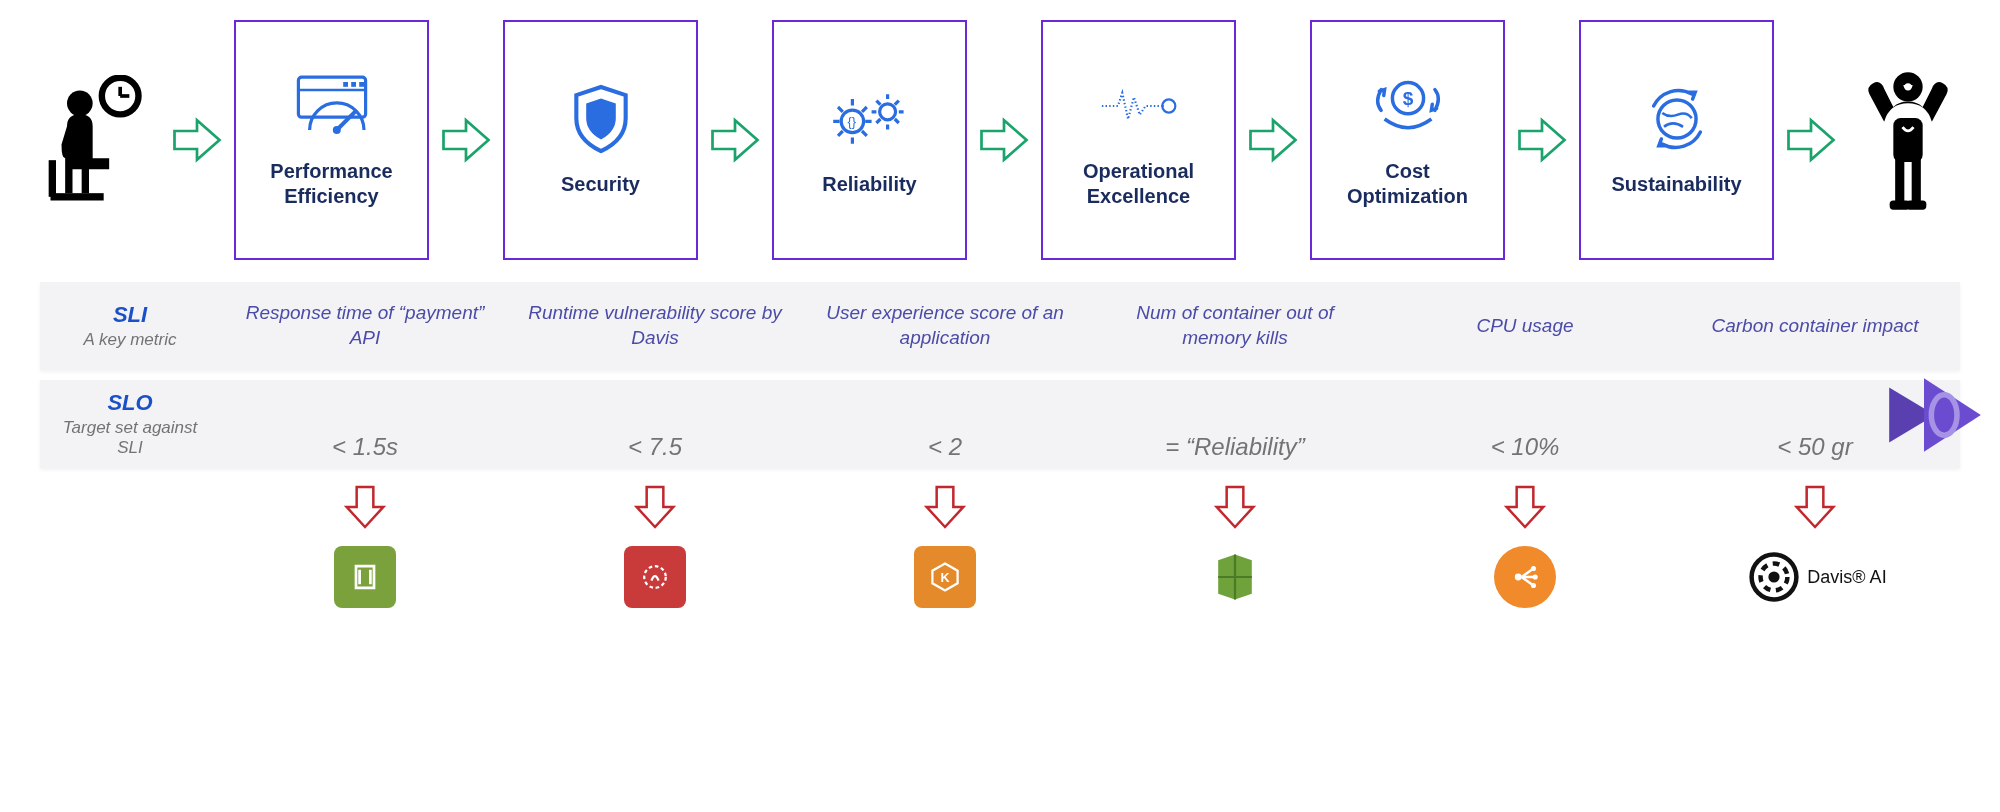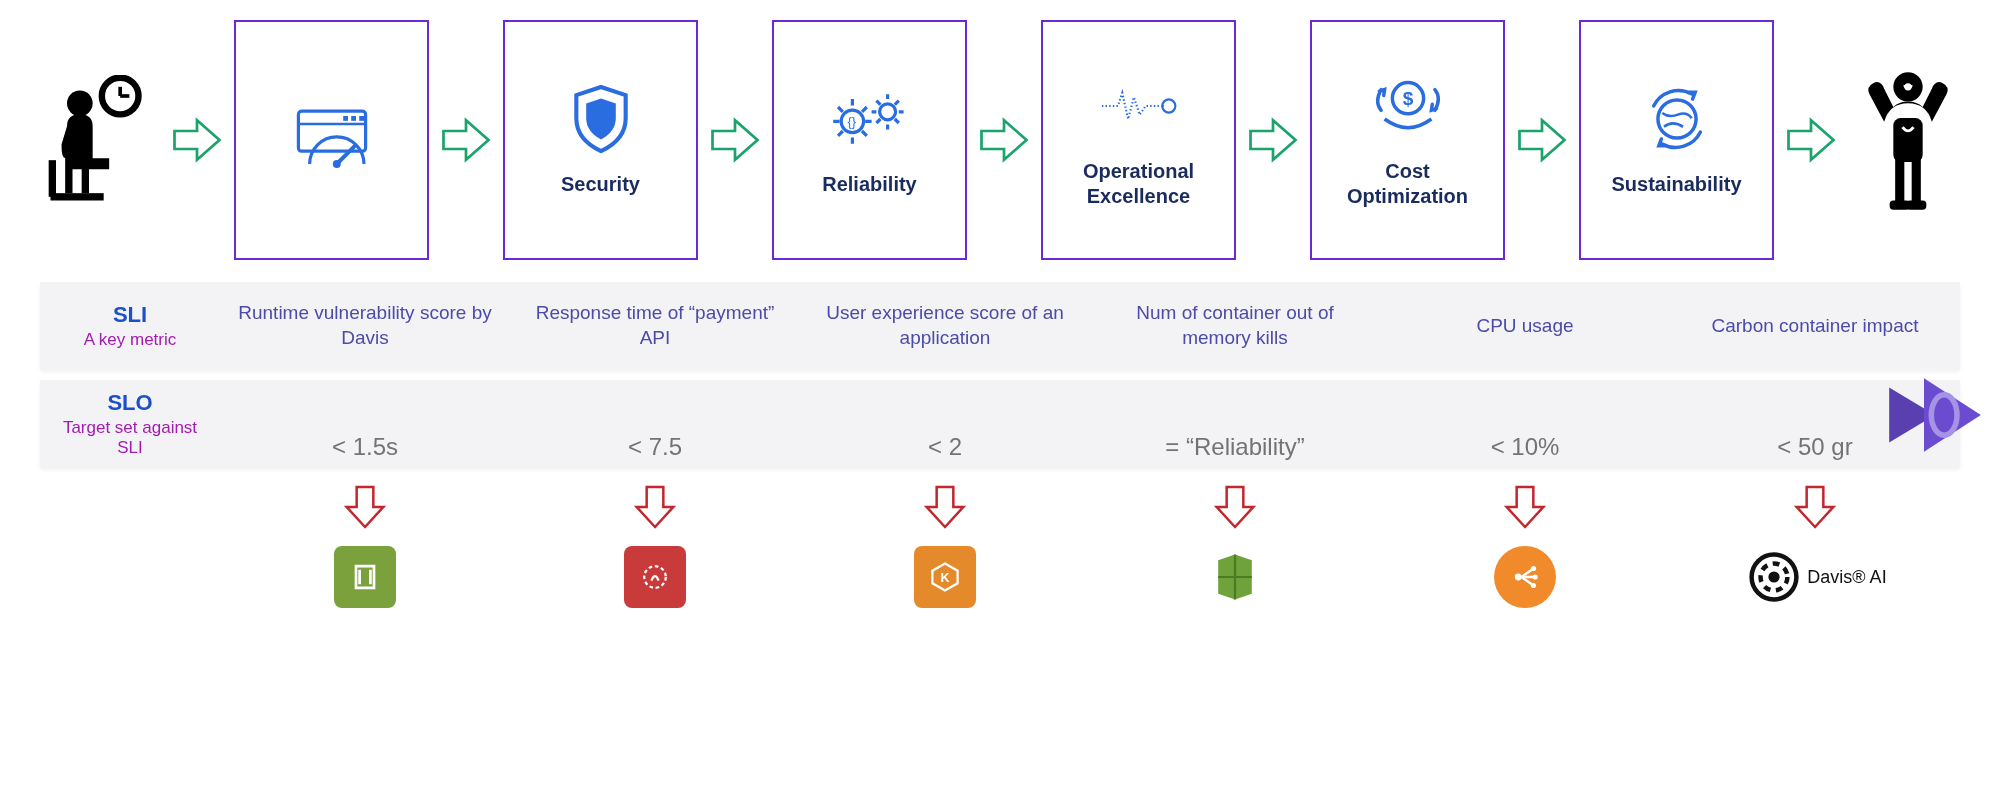--- a/index.html
+++ b/index.html
@@ -62,20 +62,21 @@
     height: 54px;
     flex-shrink: 0;
     display:flex;
     align-items:center;
     justify-content:center;
   }
 
   .table-wrap {
     margin: 22px 40px 0 40px;
     position: relative;
+    font-style: italic;
   }
   .metric-row {
     display: flex;
     align-items: center;
     background: #f3f3f5;
     min-height: 88px;
     box-shadow: 0 2px 4px rgba(0,0,0,0.06);
   }
   .metric-row + .metric-row { margin-top: 10px; align-items: flex-end; }
   .row-header {
@@ -83,21 +84,21 @@
     flex-shrink: 0;
     text-align: center;
     padding: 10px 8px;
   }
   .row-header .name {
     color: #1a50c8;
     font-weight: 700;
     font-size: 22px;
   }
   .row-header .sub {
-    color: #a21caf;
+    color: #737373;
     font-size: 17px;
     margin-top: 2px;
   }
   .cell {
     flex: 1;
     text-align: center;
     color: #4b4ba8;
     font-size: 19px;
     line-height:1.3;
     padding: 6px 10px;
@@ -164,20 +165,21 @@
         <rect x="8" y="4" width="84" height="50" rx="4" fill="none" stroke="#2a6de0" stroke-width="4"></rect>
         <rect x="64" y="10" width="6" height="6" fill="#2a6de0"></rect>
           <rect x="74" y="10" width="6" height="6" fill="#2a6de0"></rect>
           <rect x="84" y="10" width="6" height="6" fill="#2a6de0"></rect>
         <line x1="8" y1="20" x2="92" y2="20" stroke="#2a6de0" stroke-width="3"></line>
         <path d="M22 70 A34 34 0 0 1 90 70" fill="none" stroke="#2a6de0" stroke-width="4"></path>
         <line x1="56" y1="70" x2="78" y2="48" stroke="#2a6de0" stroke-width="5" stroke-linecap="round"></line>
         <circle cx="56" cy="70" r="5" fill="#2a6de0"></circle>
       </svg>
     </div>
+    <div class="pillar-label">Performance<br>Efficiency</div>
   </div>
 
   <div class="flow-arrow">
     <svg viewBox="0 0 60 60" width="54" height="54">
         <path d="M5 20 H30 V8 L55 30 L30 52 V40 H5 Z" fill="none" stroke="#1aa36b" stroke-width="3"></path>
       </svg>
   </div>
 
   <div class="pillar-box">
     <div class="pillar-icon">
@@ -287,22 +289,22 @@
     </svg>
   </div>
 </div>
 
 <div class="table-wrap">
   <div class="metric-row">
     <div class="row-header">
       <div class="name">SLI</div>
       <div class="sub">A key metric</div>
     </div>
+    <div class="cell">Response time of “payment” API</div>
     <div class="cell">Runtime vulnerability score by Davis</div>
-    <div class="cell">Response time of “payment” API</div>
     <div class="cell">User experience score of an application</div>
     <div class="cell">Num of container out of memory kills</div>
     <div class="cell">CPU usage</div>
     <div class="cell">Carbon container impact</div>
   </div>
 
   <div class="metric-row">
     <div class="row-header">
       <div class="name">SLO</div>
       <div class="sub">Target set against SLI</div>

